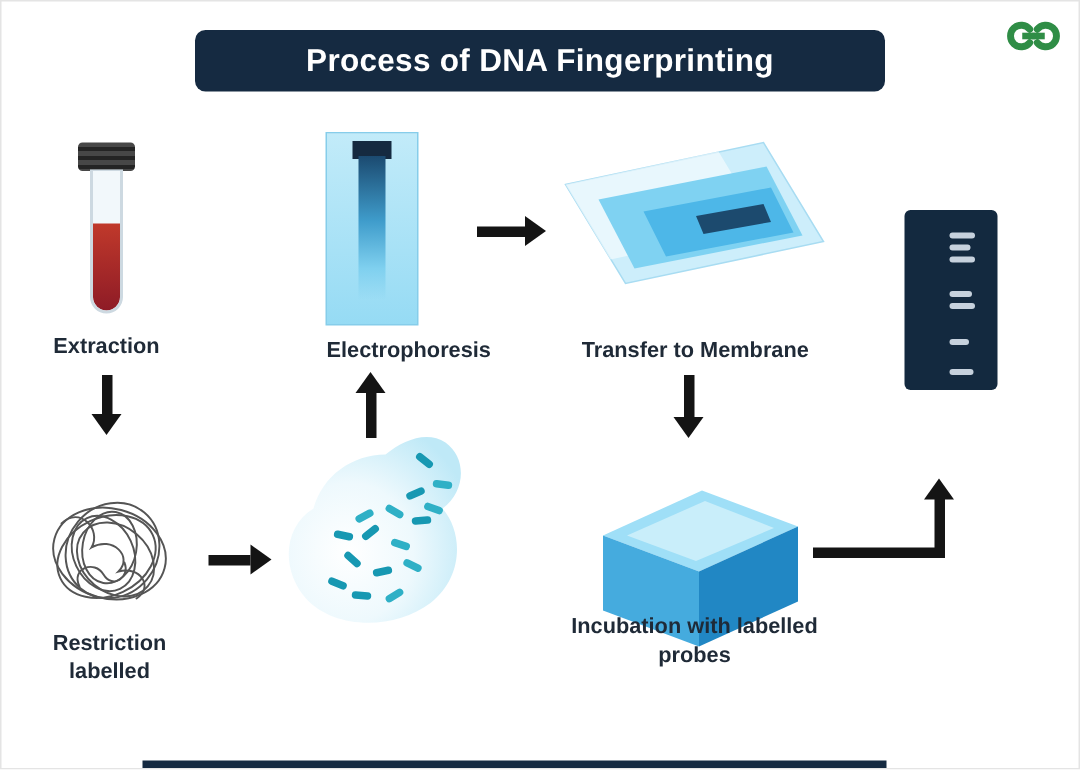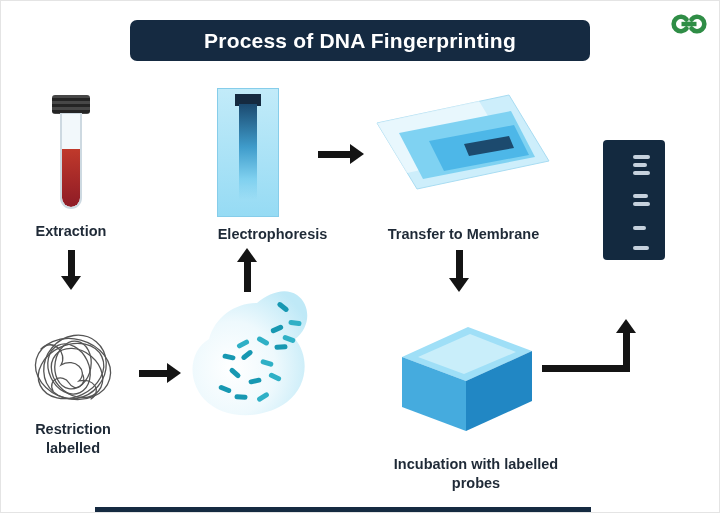--- a/index.html
+++ b/index.html
@@ -163,21 +163,21 @@
     <div class="shaft" style="height:28px;"></div>
       <div class="head"></div>
   </div>
 
   <svg style="position:absolute;left:393px;top:312px;" width="146" height="120" viewBox="0 0 146 120">
     <polygon points="8,44 74,14 138,38 72,68" fill="#9fdff7"></polygon>
     <polygon points="24,44 76,21 122,39 70,61" fill="#c9eefa"></polygon>
     <polygon points="8,44 72,68 72,118 8,94" fill="#45abde"></polygon>
     <polygon points="72,68 138,38 138,88 72,118" fill="#2187c4"></polygon>
   </svg>
-  <div class="label" style="left:372px;top:454px;width:180px;margin-left:13px;">Incubation with labelled probes</div>
+  <div class="label" style="left:372px;top:408px;width:180px;">Incubation with labelled probes</div>
 
   <div class="elbow" style="left:541px;top:318px;width:94px;height:57px;">
     <div class="elbow-h"></div>
     <div class="elbow-v"></div>
     <div class="elbow-head"></div>
   </div>
 
   <div class="xray">
     <div>
       <div class="xband" style="top:15px;width:17px;"></div>

